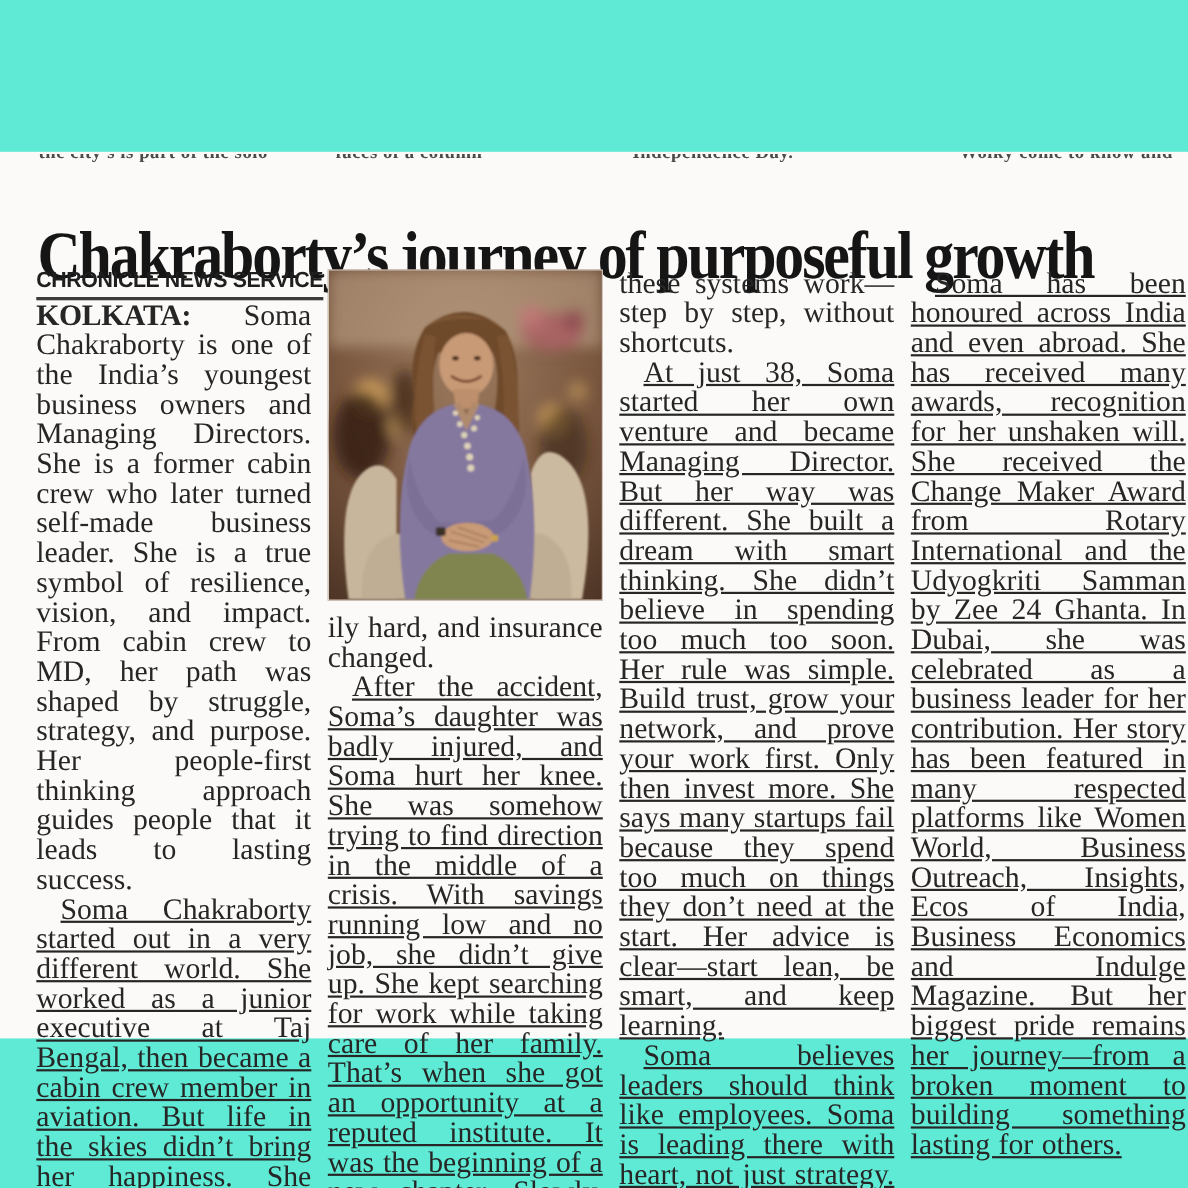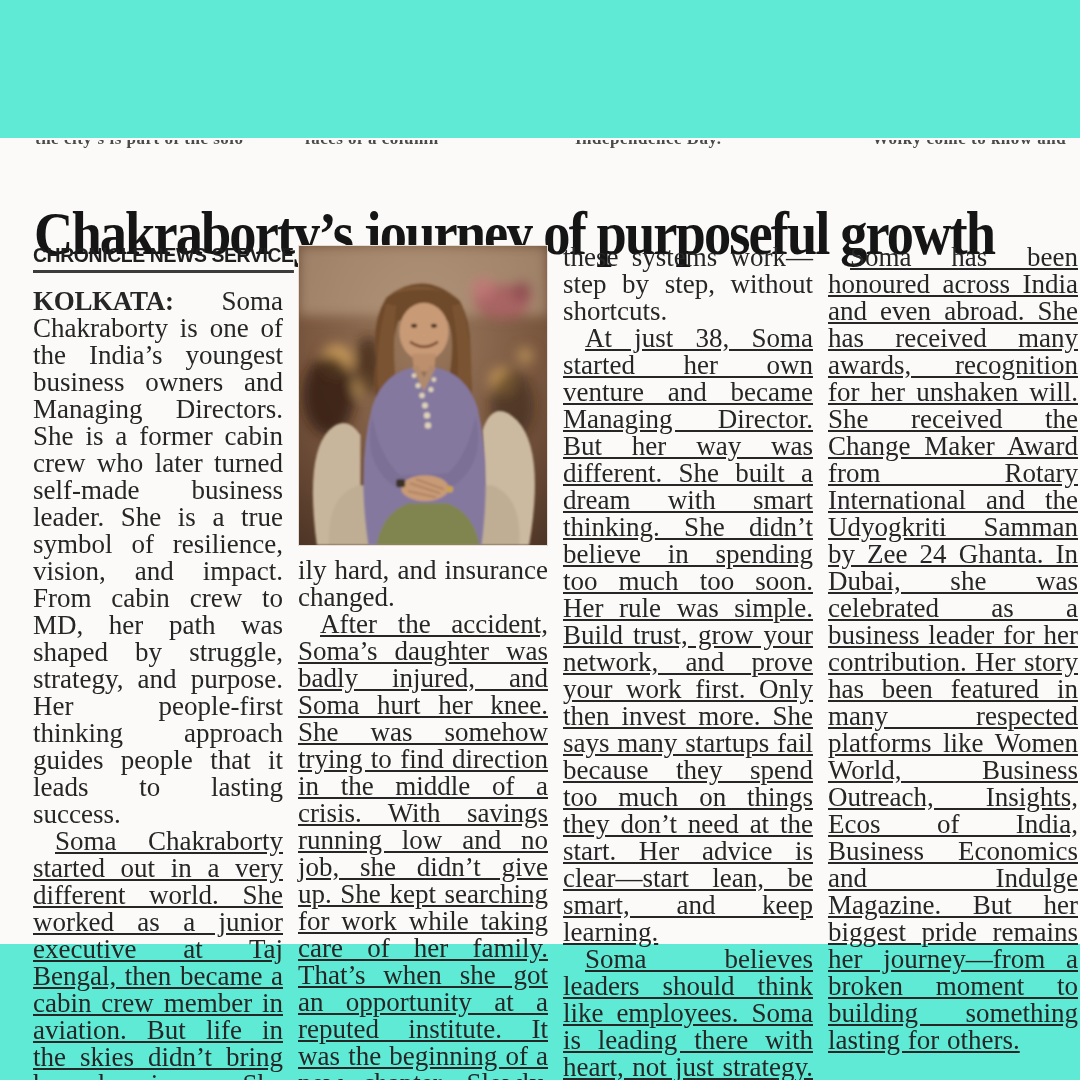--- a/index.html
+++ b/index.html
@@ -56,21 +56,21 @@
   }
   .col p{
     margin:0;
     font-size:27px;
     line-height:27px;
     text-align:justify;
     color:#262626;
     word-spacing:1px;
   }
   .col p.indent{text-indent:22px;text-decoration:underline;}
-  .col1 p:first-of-type{margin-top:15px;}
+  .col1 p:first-of-type{margin-top:0;}
   .dateline{font-weight:bold;letter-spacing:-0.3px;}
   .photo-frame{
     width:250px;height:301px;
     margin:1px 0 11px 0;
     background:#6b4a38;
     border:1px solid #e4ded6;
     box-sizing:border-box;
   }
   .photo-frame svg{display:block;width:100%;height:100%;}
 </style>

